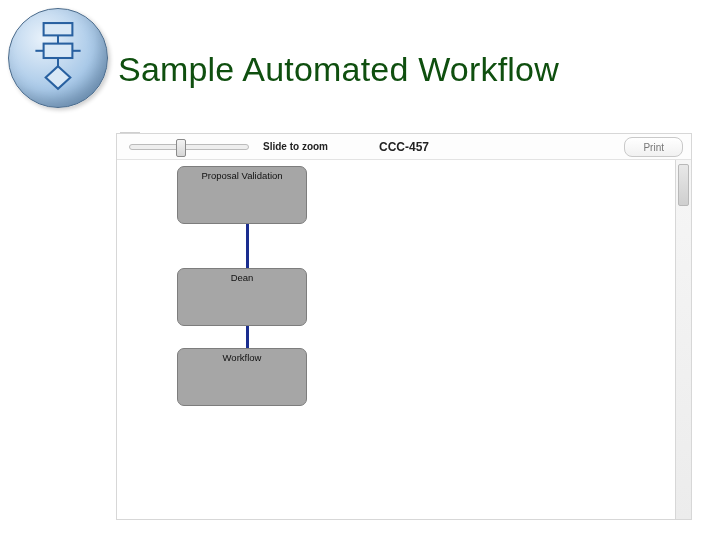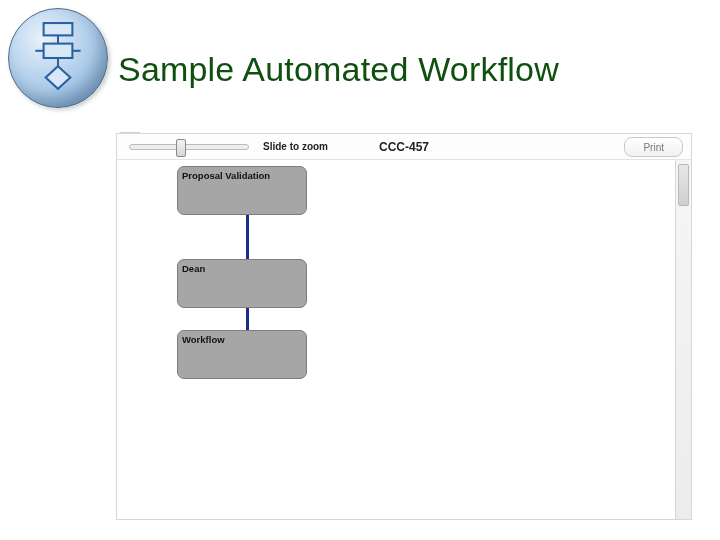--- a/index.html
+++ b/index.html
@@ -83,24 +83,24 @@
     border: 1px solid #cfcfcf; border-top: none; background: #fff;
     font-size: 10px; font-weight: 700; text-align: center; line-height: 12px;
     padding: 2px 0;
     overflow: hidden;
   }
   .legend-text span { display: block; }
 
   
   .flow { position: absolute; left: 60px; top: 6px; width: 140px; }
   .node {
-    width: 130px; height: 49px; background: #a6a6a6;
+    width: 130px; height: 58px; background: #a6a6a6;
     border: 1px solid #7d7d7d; border-radius: 7px;
-    padding: 3px 4px; color: #111; font-size: 9.5px; font-weight: 700;
-    text-align: left;
+    padding: 3px 4px; color: #111; font-size: 9.5px; font-weight: 400;
+    text-align: center;
   }
   .node.first { margin-top: 0; }
   .connector {
     width: 0; height: 22px; margin: 0 auto;
     border-left: 3px solid #1a2d8f;
   }
 
 </style>
 </head>
 <body>

